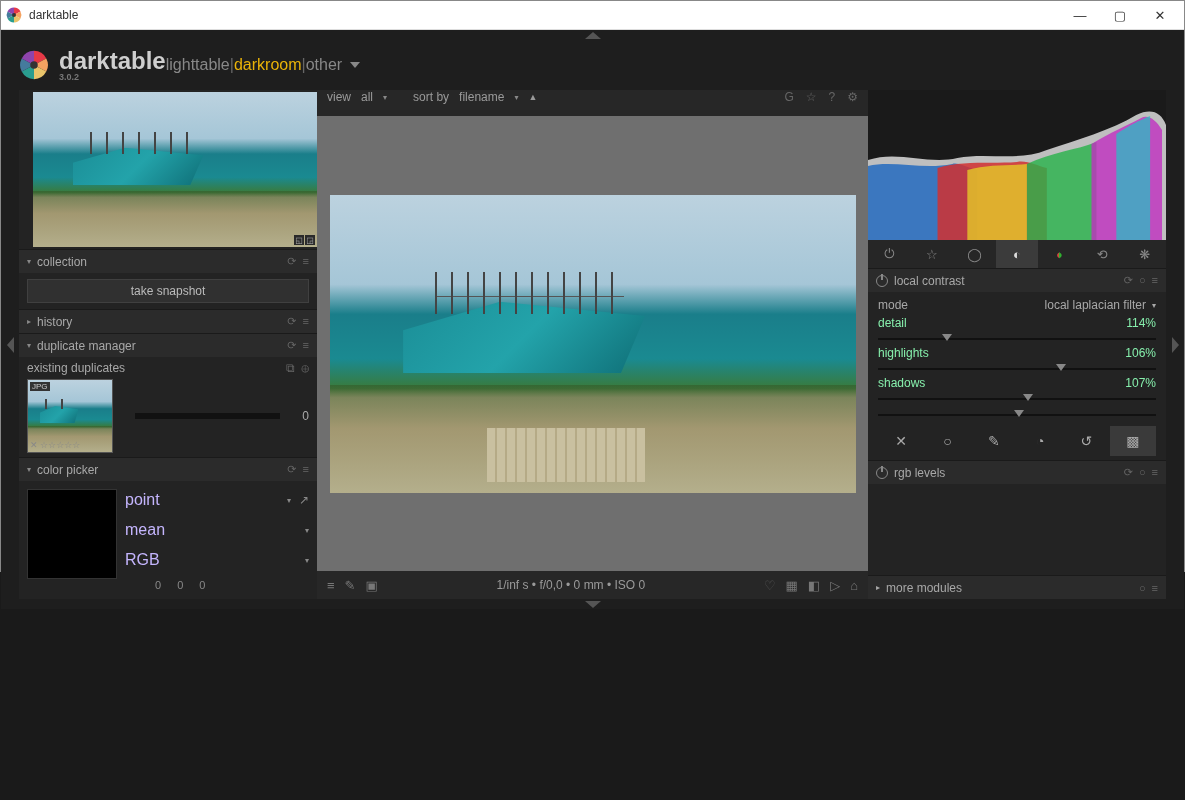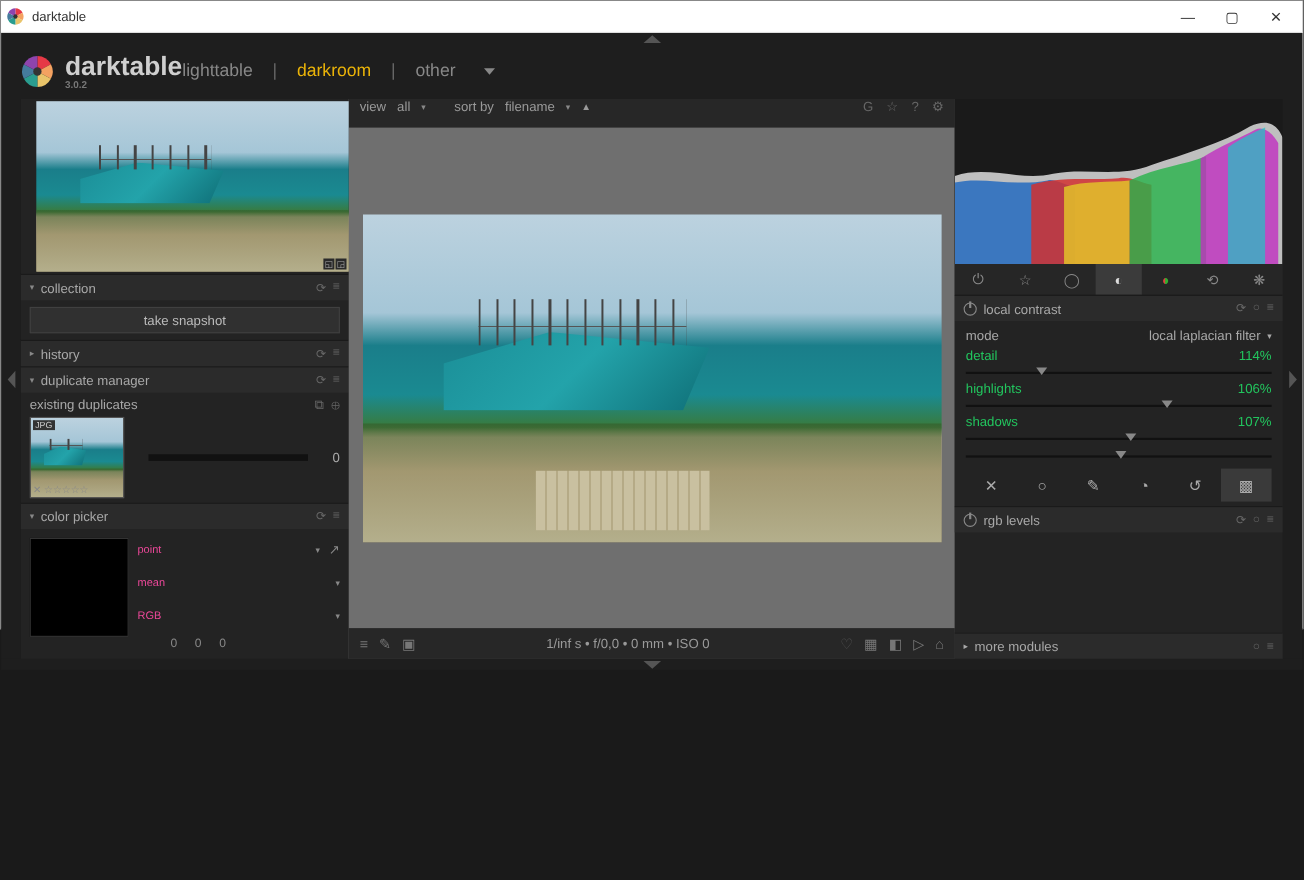--- a/index.html
+++ b/index.html
@@ -19,21 +19,21 @@
 .tri.u { border-left: 8px solid transparent; border-right: 8px solid transparent; border-bottom: 7px solid #555; }
 .tri.d { border-left: 8px solid transparent; border-right: 8px solid transparent; border-top: 7px solid #555; }
 .tri.l { border-top: 8px solid transparent; border-bottom: 8px solid transparent; border-right: 7px solid #555; }
 .tri.r { border-top: 8px solid transparent; border-bottom: 8px solid transparent; border-left: 7px solid #555; }
 
 .header { height: 50px; display: flex; align-items: center; padding: 0 16px; }
 .logo-big { width: 34px; height: 34px; margin-right: 8px; }
 .brand { color: #cfcfcf; font-size: 24px; font-weight: 600; line-height: 1; }
 .brand .ver { font-size: 9px; color: #777; display: block; }
 .header .mid { flex: 1; text-align: center; color: #888; font-size: 12px; }
-.header .views { color: #888; font-size: 16px; display: flex; align-items: center; gap: 18px; }
+.header .views { color: #888; font-size: 16px; display: flex; align-items: center; gap: 0; }
 .header .views .sel { color: #eab308; }
 .header .views .bar { color: #666; }
 .header .menu-tri { border-left: 5px solid transparent; border-right: 5px solid transparent; border-top: 6px solid #888; margin-left: 8px; }
 
 .content { flex: 1; display: flex; min-height: 0; }
 .leftbar { width: 18px; display: flex; align-items: center; justify-content: center; }
 .rightbar { width: 18px; display: flex; align-items: center; justify-content: center; }
 
 .panel-l { width: 298px; background: #232323; display: flex; flex-direction: column; }
 .panel-r { width: 298px; background: #232323; display: flex; flex-direction: column; }
@@ -56,21 +56,21 @@
 .dup-thumb .stars { position: absolute; bottom: 2px; left: 2px; font-size: 9px; color: #888; }
 .dup-bar { flex: 1; height: 6px; background: #111; position: relative; }
 .dup-zero { color: #aaa; font-size: 12px; }
 
 .flex-grow { flex: 1; }
 
 .cp-body { padding: 8px; display: flex; gap: 8px; }
 .cp-swatch { width: 90px; height: 90px; background: #000; border: 1px solid #333; }
 .cp-col { flex: 1; display: flex; flex-direction: column; gap: 8px; }
 .cp-row { display: flex; align-items: center; height: 22px; }
-.cp-row .lbl { color: #ec4899; font-size: 10px; flex: 1; }
+.cp-row .lbl { color: #c4b5fd; font-size: 16px; flex: 1; }
 .cp-row .dd { font-size: 8px; color: #888; }
 .cp-row .pickicon { color:#888; font-size:12px; margin-left:8px; }
 .cp-nums { color: #888; font-size: 11px; display: flex; gap: 16px; padding-left: 30px; }
 
 .center { flex: 1; display: flex; flex-direction: column; background: #6f6f6f; }
 .filterbar { height: 26px; background: #272727; display: flex; align-items: flex-start; padding: 0 10px; color: #9a9a9a; font-size: 12px; }
 .filterbar .fld { margin-right: 26px; display: flex; align-items: center; gap:10px; }
 .filterbar .dd { font-size: 8px; color: #888; }
 .filterbar .spacer { flex: 1; }
 .filterbar .ricons { display: flex; gap: 12px; color: #666; font-size: 12px; align-items:center; }
@@ -96,21 +96,21 @@
 
 .mod-h { height: 24px; background: #2b2b2b; display: flex; align-items: center; padding: 0 8px; color: #a8a8a8; font-size: 12px; border-top: 1px solid #1a1a1a; }
 .mod-h .pwr { width:12px; height:12px; border:1.5px solid #888; border-radius:50%; margin-right:6px; position:relative; }
 .mod-h .pwr::after { content:""; position:absolute; top:-2px; left:4px; width:2px; height:6px; background:#888; }
 .mod-h .spacer { flex:1; }
 .mod-h .micons { display:flex; gap:6px; color:#666; font-size:11px; }
 
 .mod-body { padding: 6px 10px 4px 10px; background: #232323; }
 .param-row-top { display:flex; align-items:center; color:#a8a8a8; font-size:12px; margin-bottom:4px; }
 .param { margin-bottom: 2px; }
-.param .lblrow { display:flex; color:#22c55e; font-size:12px; }
+.param .lblrow { display:flex; color:#86efac; font-size:12px; }
 .param .lblrow .spacer { flex:1; }
 .slider { height: 14px; position: relative; }
 .slider .track { position:absolute; top:8px; left:0; right:0; height:2px; background:#111; }
 .slider .hnd { position:absolute; top:4px; width:0; height:0; border-left:5px solid transparent; border-right:5px solid transparent; border-top:7px solid #888; }
 
 .masktools { height: 30px; display:flex; margin-top:6px; }
 .masktools .mt { flex:1; display:flex; align-items:center; justify-content:center; color:#aaa; font-size:14px; }
 .masktools .mt.on { background:#3a3a3a; }
 
 

